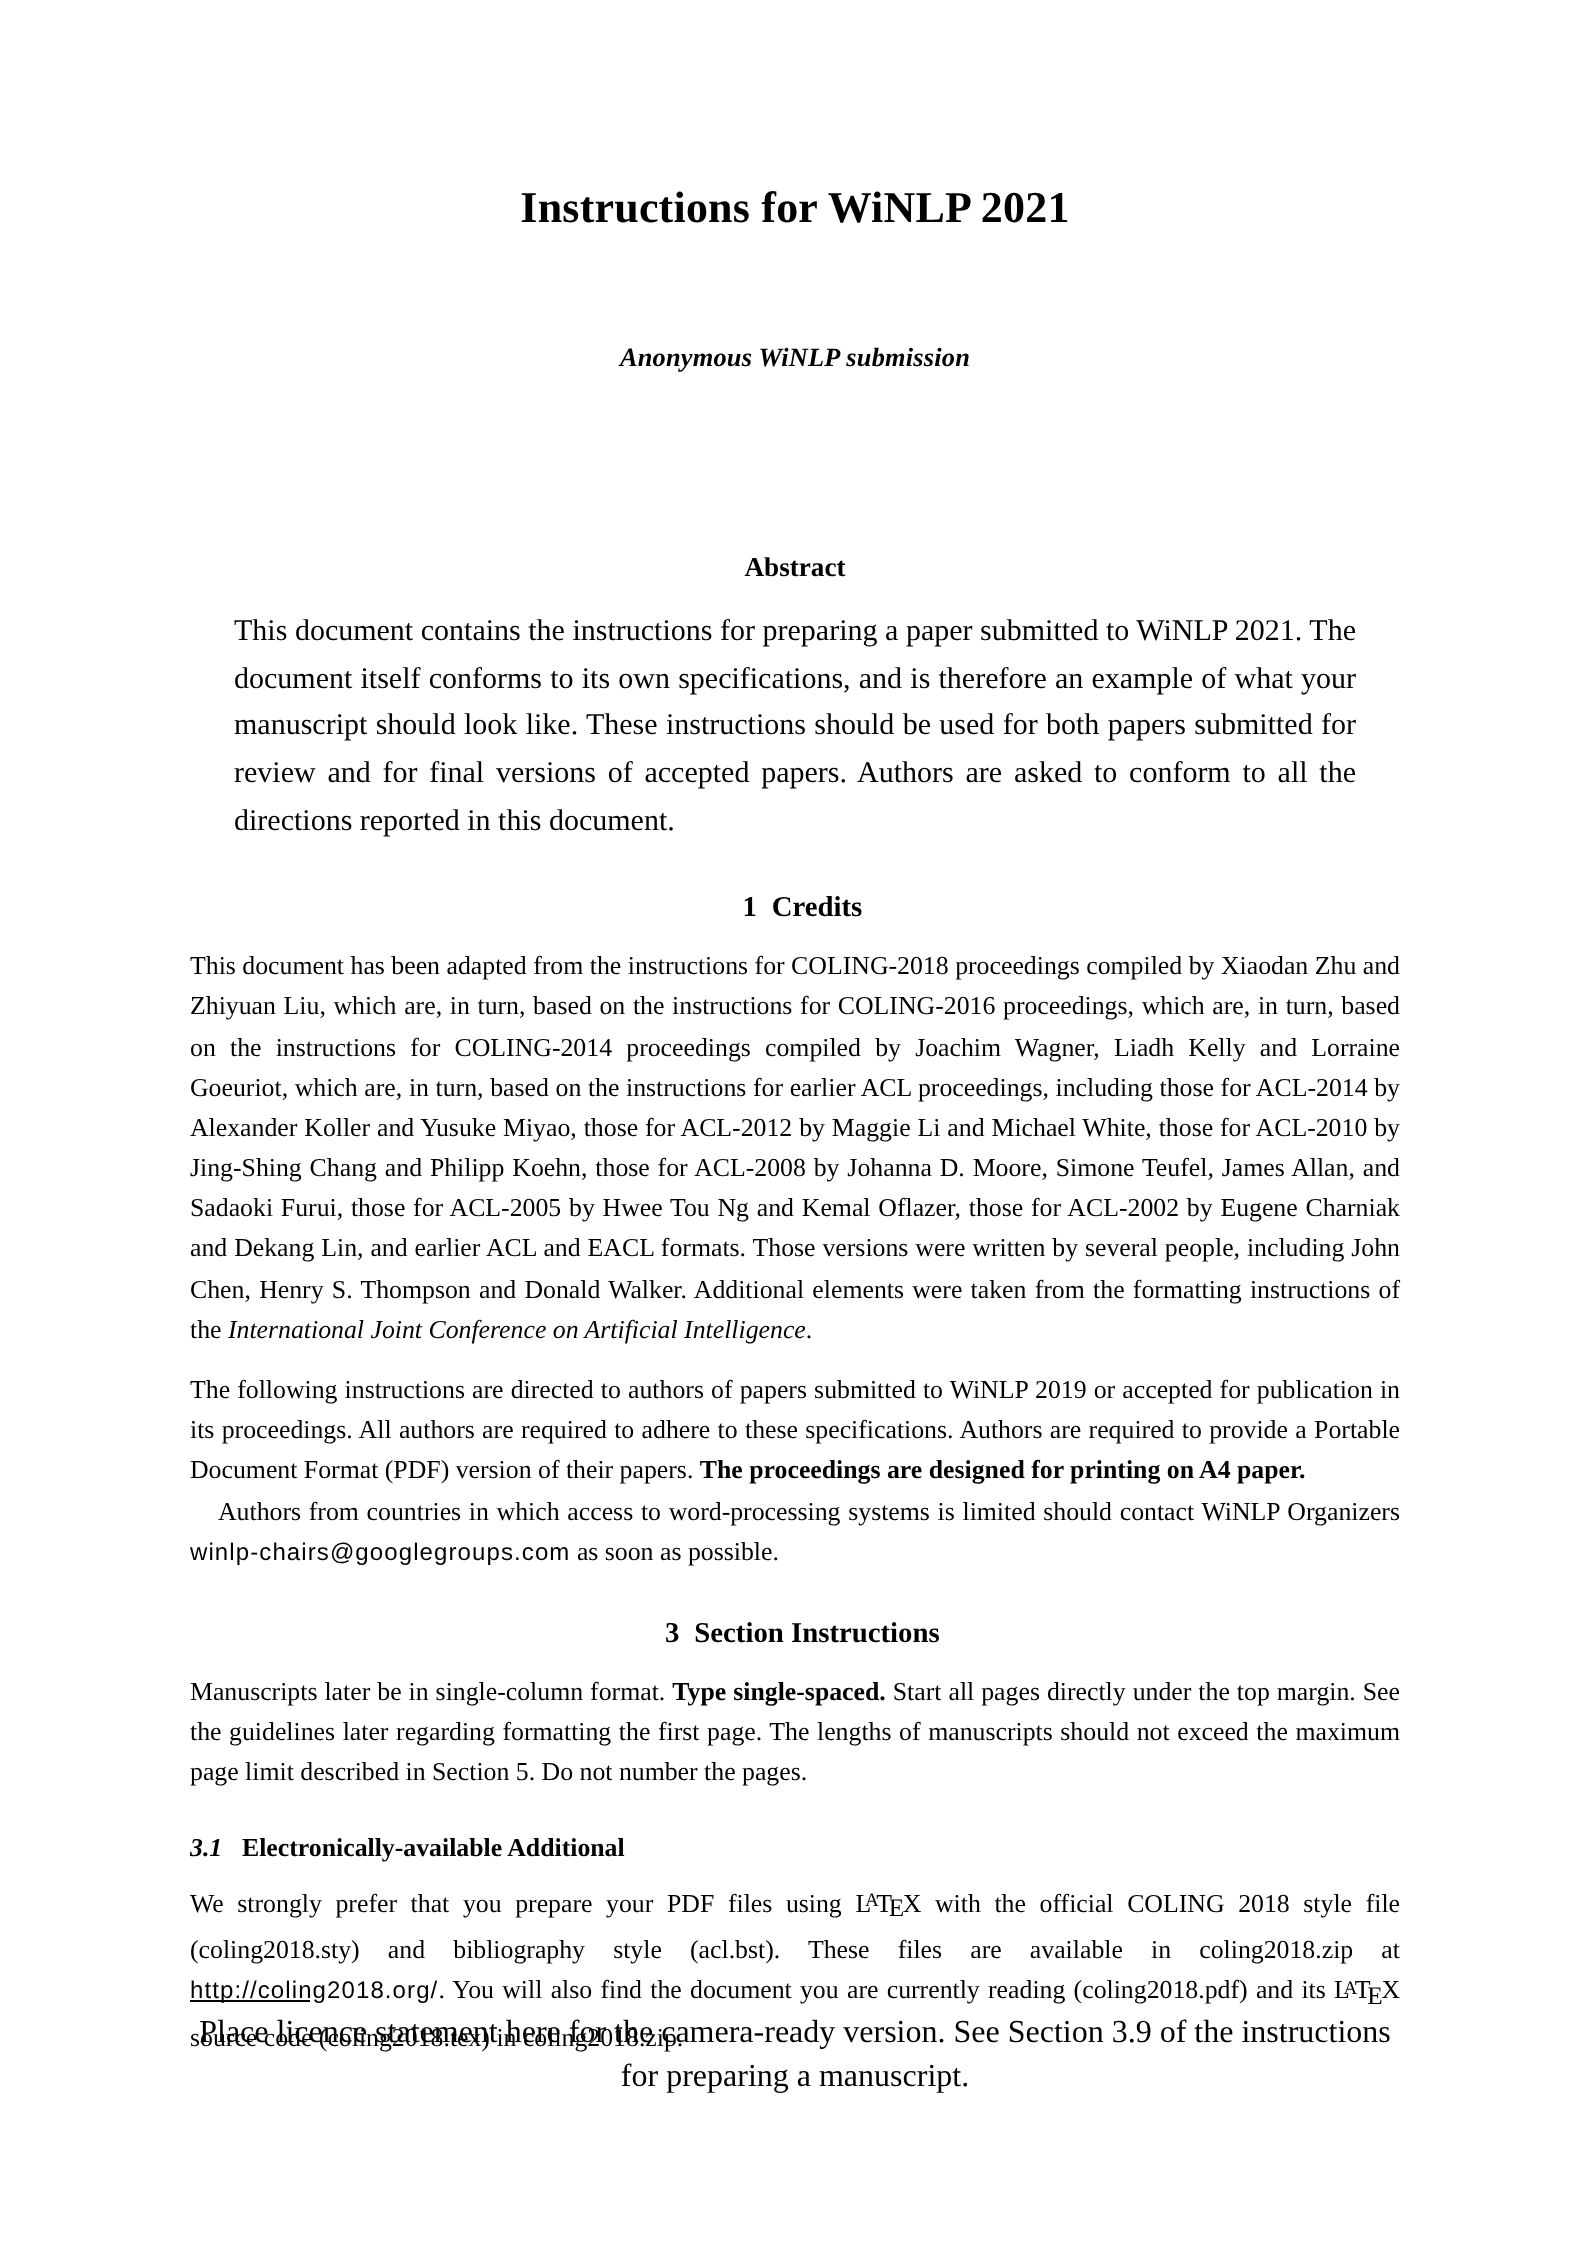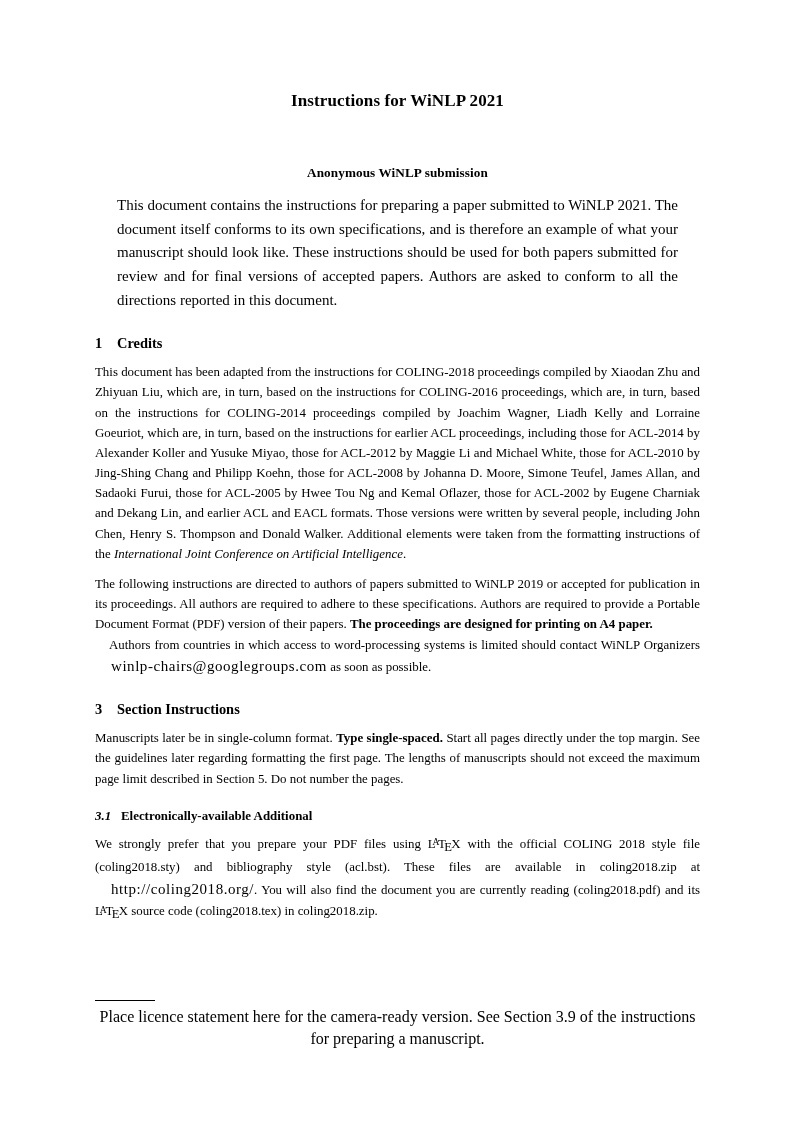--- a/index.html
+++ b/index.html
@@ -27,35 +27,36 @@
   
   .content {
     position: absolute;
     left: 95px;
     top: 0;
     width: 605px;
   }
 
   .paper-title {
     text-align: center;
-    font-size: 17px;
+    font-size: 22px;
     font-weight: bold;
     line-height: 1.2;
     margin: 0;
     padding-top: 91px;
     letter-spacing: 0.1px;
   }
 
   .authors {
     text-align: center;
     font-size: 13.2px;
     font-weight: bold;
     margin: 0;
     padding-top: 54px;
     letter-spacing: 0.1px;
+    font-style: italic;
   }
 
   .abstract-head {
     text-align: center;
     font-size: 13.6px;
     font-weight: bold;
     margin: 0;
     padding-top: 89px;
   }
 
@@ -68,20 +69,21 @@
     text-justify: inter-word;
     hyphens: manual;
   }
 
   h2.section {
     font-size: 14.4px;
     font-weight: bold;
     margin: 0;
     padding: 22px 0 0 0;
     line-height: 1.25;
+    text-align: center;
   }
   h3.subsection {
     font-size: 12.9px;
     font-weight: bold;
     margin: 0;
     padding: 19px 0 0 0;
     line-height: 1.25;
   }
   .secnum {
     display: inline-block;
@@ -103,24 +105,23 @@
   }
   p.body.tight {
     padding-top: 0;
     text-indent: 14px;
   }
 
   .bold { font-weight: bold; }
   .ital { font-style: italic; }
 
   .mono {
-    font-family: Liberation Serif, serif;
-    font-size: 15px;
+    font-family: Liberation Sans, sans-serif;
+    font-size: 12px;
     letter-spacing: 0.55px;
-    margin-left: 16px;
   }
 
   
   .latex { white-space: nowrap; }
   .latex .a {
     font-size: 0.74em;
     vertical-align: 0.26em;
     margin-left: -0.33em;
     margin-right: -0.13em;
   }
@@ -154,20 +155,21 @@
 </head>
 <body>
 
 <div class="page">
   <div class="content">
 
     <h1 class="paper-title">Instructions for WiNLP 2021</h1>
 
     <div class="authors">Anonymous WiNLP submission</div>
 
+    <h2 class="abstract-head">Abstract</h2>
 
     <p class="abstract-body">This document contains the instructions for preparing a paper submitted to WiNLP 2021. The document itself conforms to its own specifications, and is therefore an example of what your manuscript should look like. These instructions should be used for both papers submitted for review and for final versions of accepted papers. Authors are asked to conform to all the directions reported in this document.</p>
 
     <h2 class="section">
       <span class="secnum">1</span><span>Credits</span>
     </h2>
     <p class="body"><span>This document has been adapted from the instructions for COLING-2018 proceedings compiled by Xiaodan Zhu and Zhiyuan Liu, which are, in turn, based on the instructions for COLING-2016 proceedings, which are, in turn, based on the instructions for COLING-2014 proceedings compiled by Joachim Wagner, Liadh Kelly and Lorraine Goeuriot, which are, in turn, based on the instructions for earlier ACL proceedings, including those for ACL-2014 by Alexander Koller and Yusuke Miyao, those for ACL-2012 by Maggie Li and Michael White, those for ACL-2010 by Jing-Shing Chang and Philipp Koehn, those for ACL-2008 by Johanna D. Moore, Simone Teufel, James Allan, and Sadaoki Furui, those for ACL-2005 by Hwee Tou Ng and Kemal Oflazer, those for ACL-2002 by Eugene Charniak and Dekang Lin, and earlier ACL and EACL formats. Those versions were written by several people, including John Chen, Henry S. Thompson and Donald Walker. Additional elements were taken from the formatting instructions of the </span><span class="ital">International Joint Conference on Artificial Intelligence</span><span>.</span></p>
 
     <p class="body"><span>The following instructions are directed to authors of papers submitted to WiNLP 2019 or accepted for publication in its proceedings. All authors are required to adhere to these specifications. Authors are required to provide a Portable Document Format (PDF) version of their papers. </span><span class="bold">The proceedings are designed for printing on A4 paper.</span></p>
     <p class="body tight"><span>Authors from countries in which access to word-processing systems is limited should contact WiNLP Organizers </span><span class="mono">winlp-chairs@googlegroups.com</span><span> as soon as possible.</span></p>

